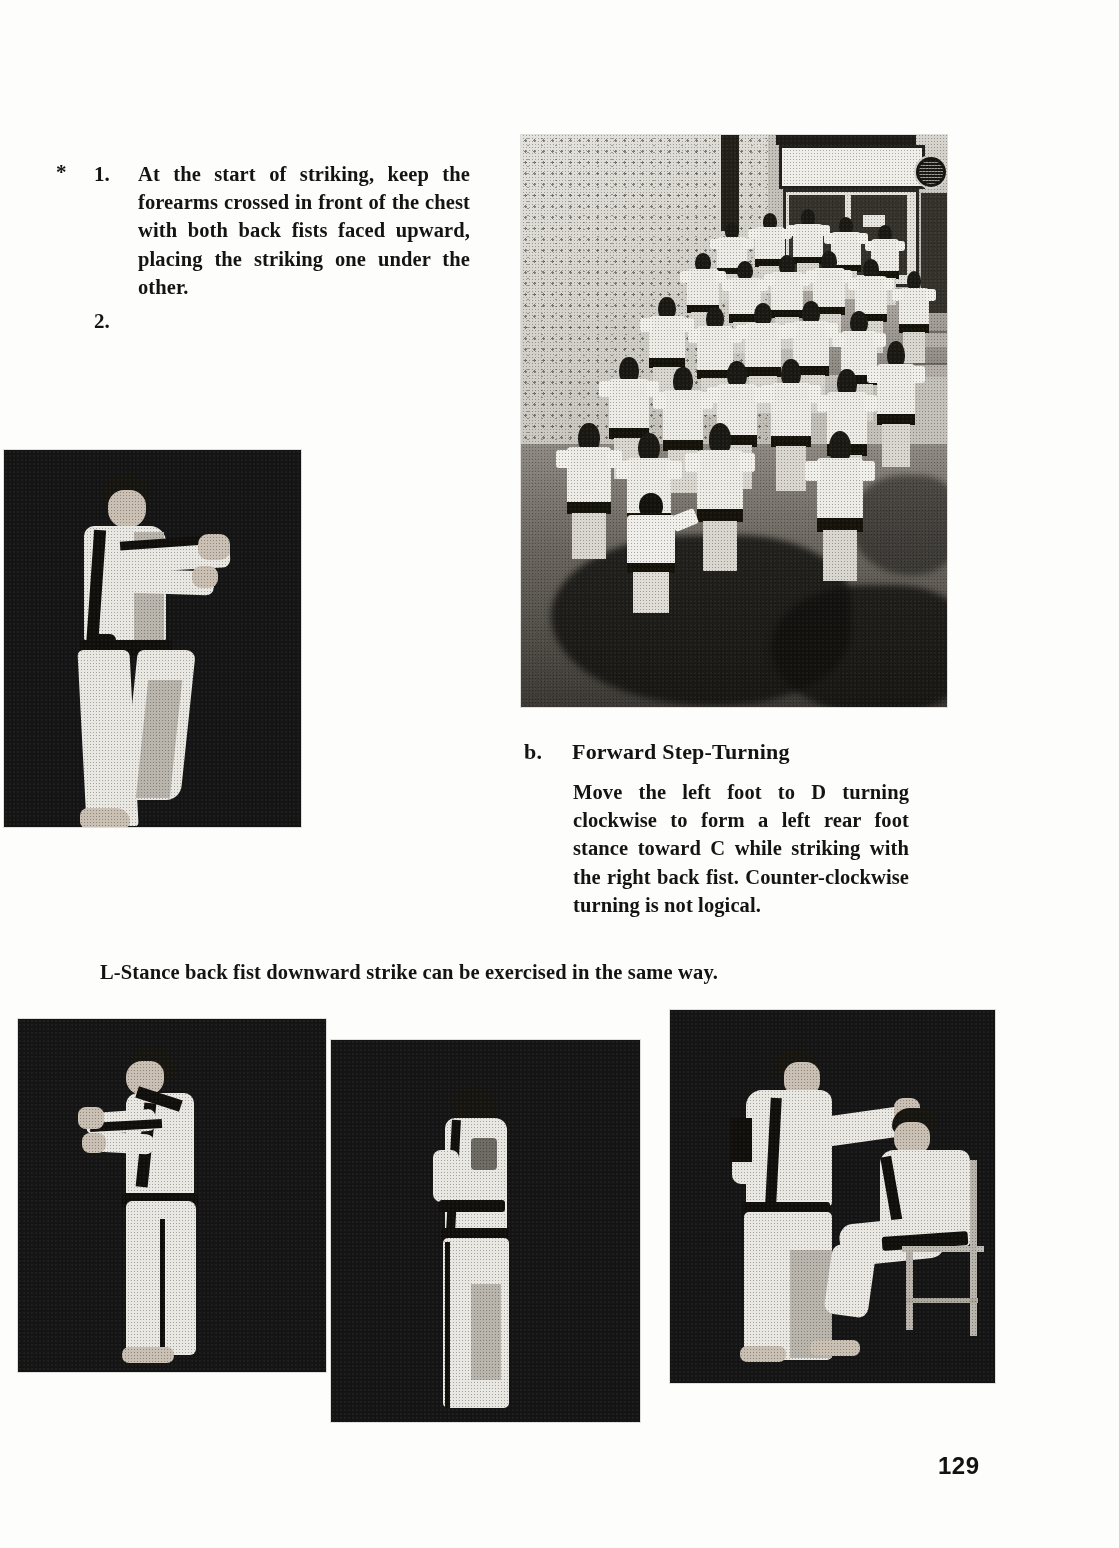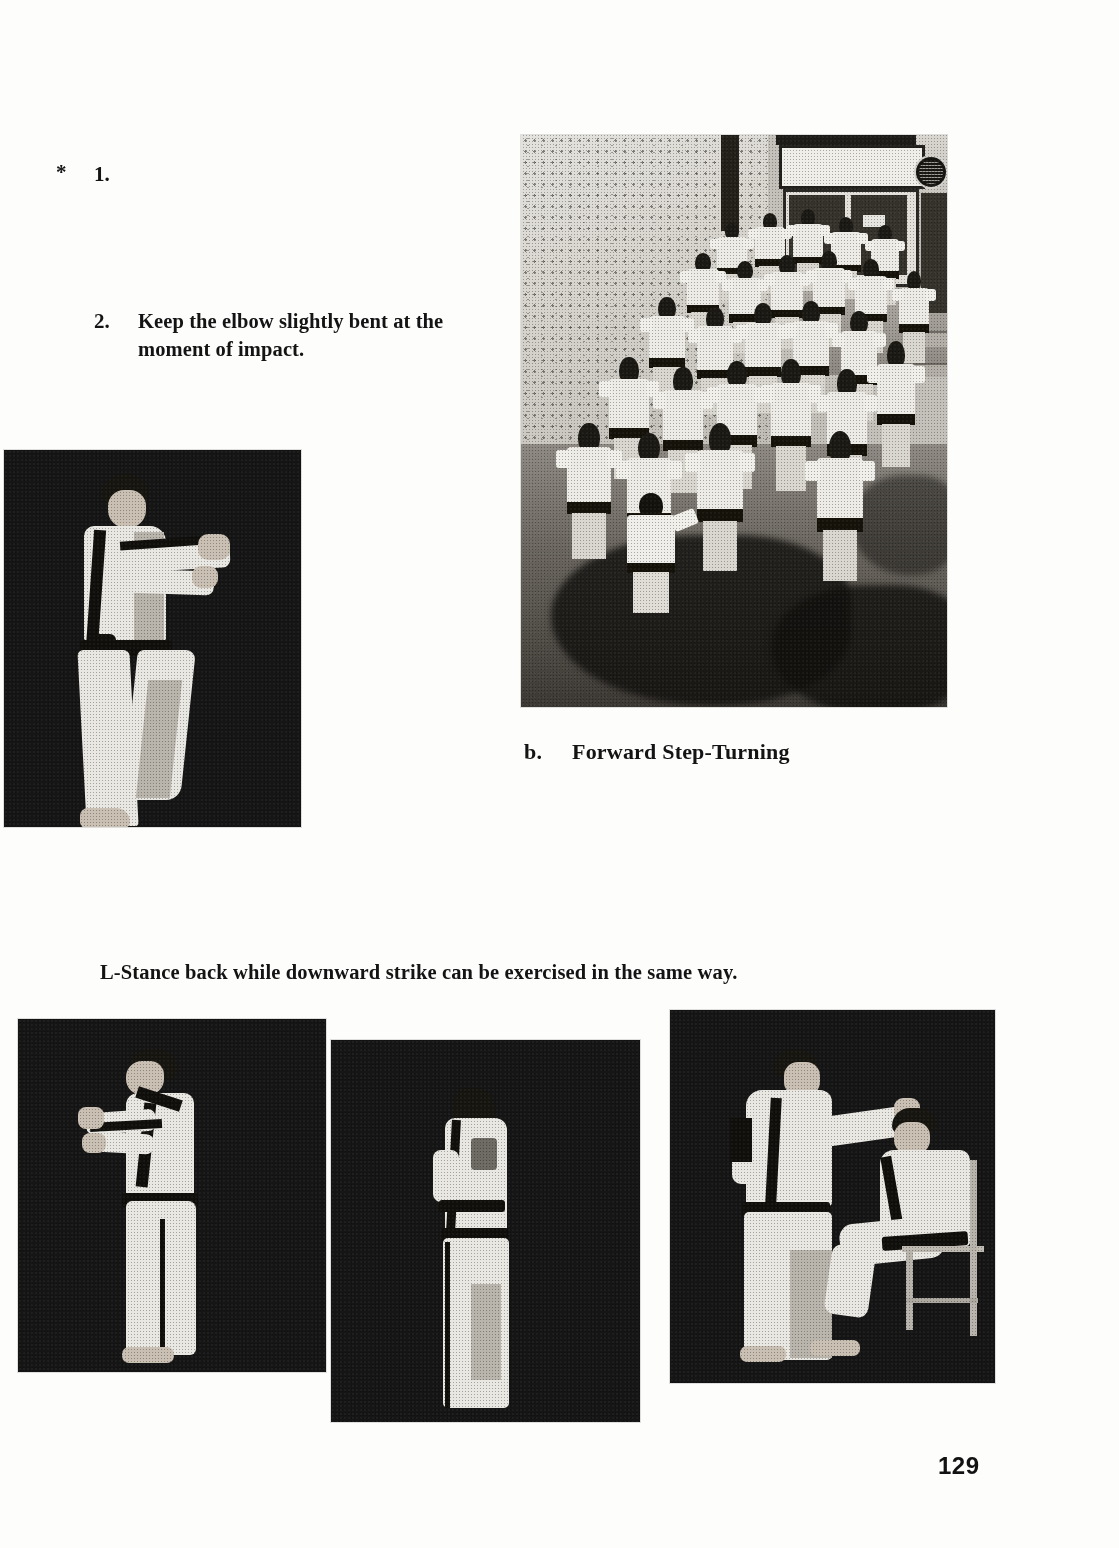--- a/index.html
+++ b/index.html
@@ -184,25 +184,25 @@
 </head>
 <body>
 
 <div class="page">
 
   <div class="txt" style="left:52px; top:160px; width:420px;">
 
     <div style="position:relative; min-height:142px;">
       <span class="marker" style="position:absolute; left:4px; top:-2px;">*</span>
       <span class="marker" style="position:absolute; left:42px; top:0;">1.</span>
+      <div class="body-col" style="margin-left:86px; width:332px;">At the start of striking, keep the forearms crossed in front of the chest with both back fists faced upward, placing the striking one under the other.</div>
     </div>
 
     <div style="position:relative; margin-top:5px;">
       <span class="marker" style="position:absolute; left:42px; top:0;">2.</span>
-      <div class="body-col" style="margin-left:86px; width:332px; text-align:left;">Keep the elbow slightly bent at the moment of impact.</div>
     </div>
   </div>
 
   <div class="photo" id="group-photo" style="left:521px; top:135px; width:426px; height:572px;">
 
     <div class="gp-wall">
       <div class="gp-wall-speck"></div>
     </div>
 
     <div class="gp-building"></div>
@@ -484,23 +484,24 @@
     </div>
 
     <div class="grain"></div>
   </div>
 
   <div class="txt" style="left:524px; top:738px; width:400px;">
     <div style="position:relative; height:34px;">
       <span class="heading" style="position:absolute; left:0; top:0;">b.</span>
       <span class="heading" style="position:absolute; left:48px; top:0;">Forward Step-Turning</span>
     </div>
-  </div>
-
-  <div class="txt fullwidth-note" style="left:100px; top:958px;">L-Stance back while downward strike can be exercised in the same way.</div>
+    <div class="body-col" style="margin-left:49px; width:336px; margin-top:6px;">Move the left foot to D turning clockwise to form a left rear foot stance toward C while striking with the right back fist. Counter-clockwise turning is not logical.</div>
+  </div>
+
+  <div class="txt fullwidth-note" style="left:100px; top:958px;">L-Stance back fist downward strike can be exercised in the same way.</div>
 
   <div class="photo" style="left:18px; top:1019px; width:308px; height:353px;">
     <div class="fig" style="left:78px; top:30px; width:150px; height:312px;">
       <div class="hr" style="left:34px; top:0; width:48px; height:30px; border-radius:20px 22px 10px 10px;"></div>
       <div class="sk" style="left:30px; top:12px; width:38px; height:34px; border-radius:16px 14px 16px 16px;"></div>
       <div class="lb" style="left:30px; top:44px; width:68px; height:104px; border-radius:12px 10px 4px 4px;"></div>
       <div class="bl" style="left:40px; top:44px; width:46px; height:12px; transform:rotate(18deg);"></div>
       <div class="bl" style="left:44px; top:54px; width:12px; height:84px; transform:rotate(6deg);"></div>
 
       <div class="lb" style="left:-10px; top:62px; width:70px; height:22px; border-radius:8px; transform:rotate(-4deg);"></div>

